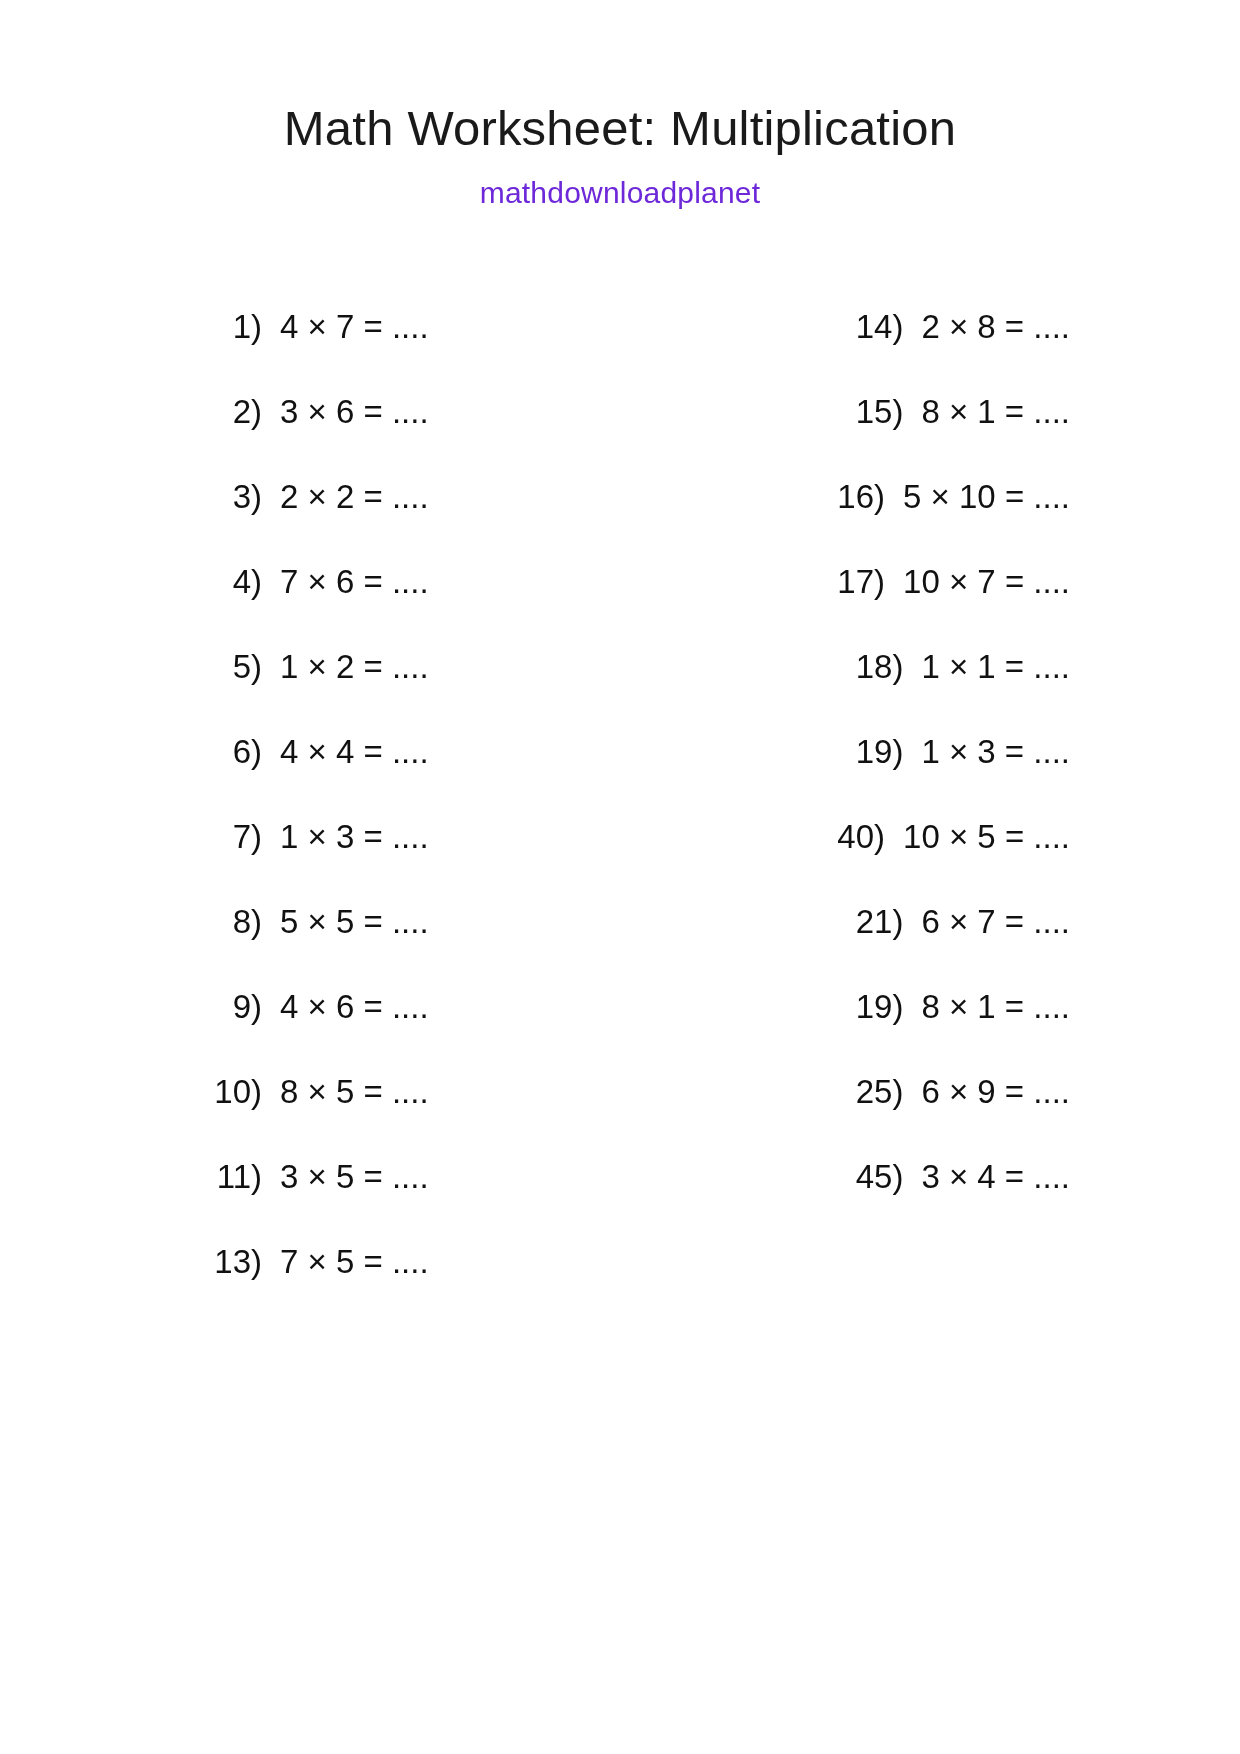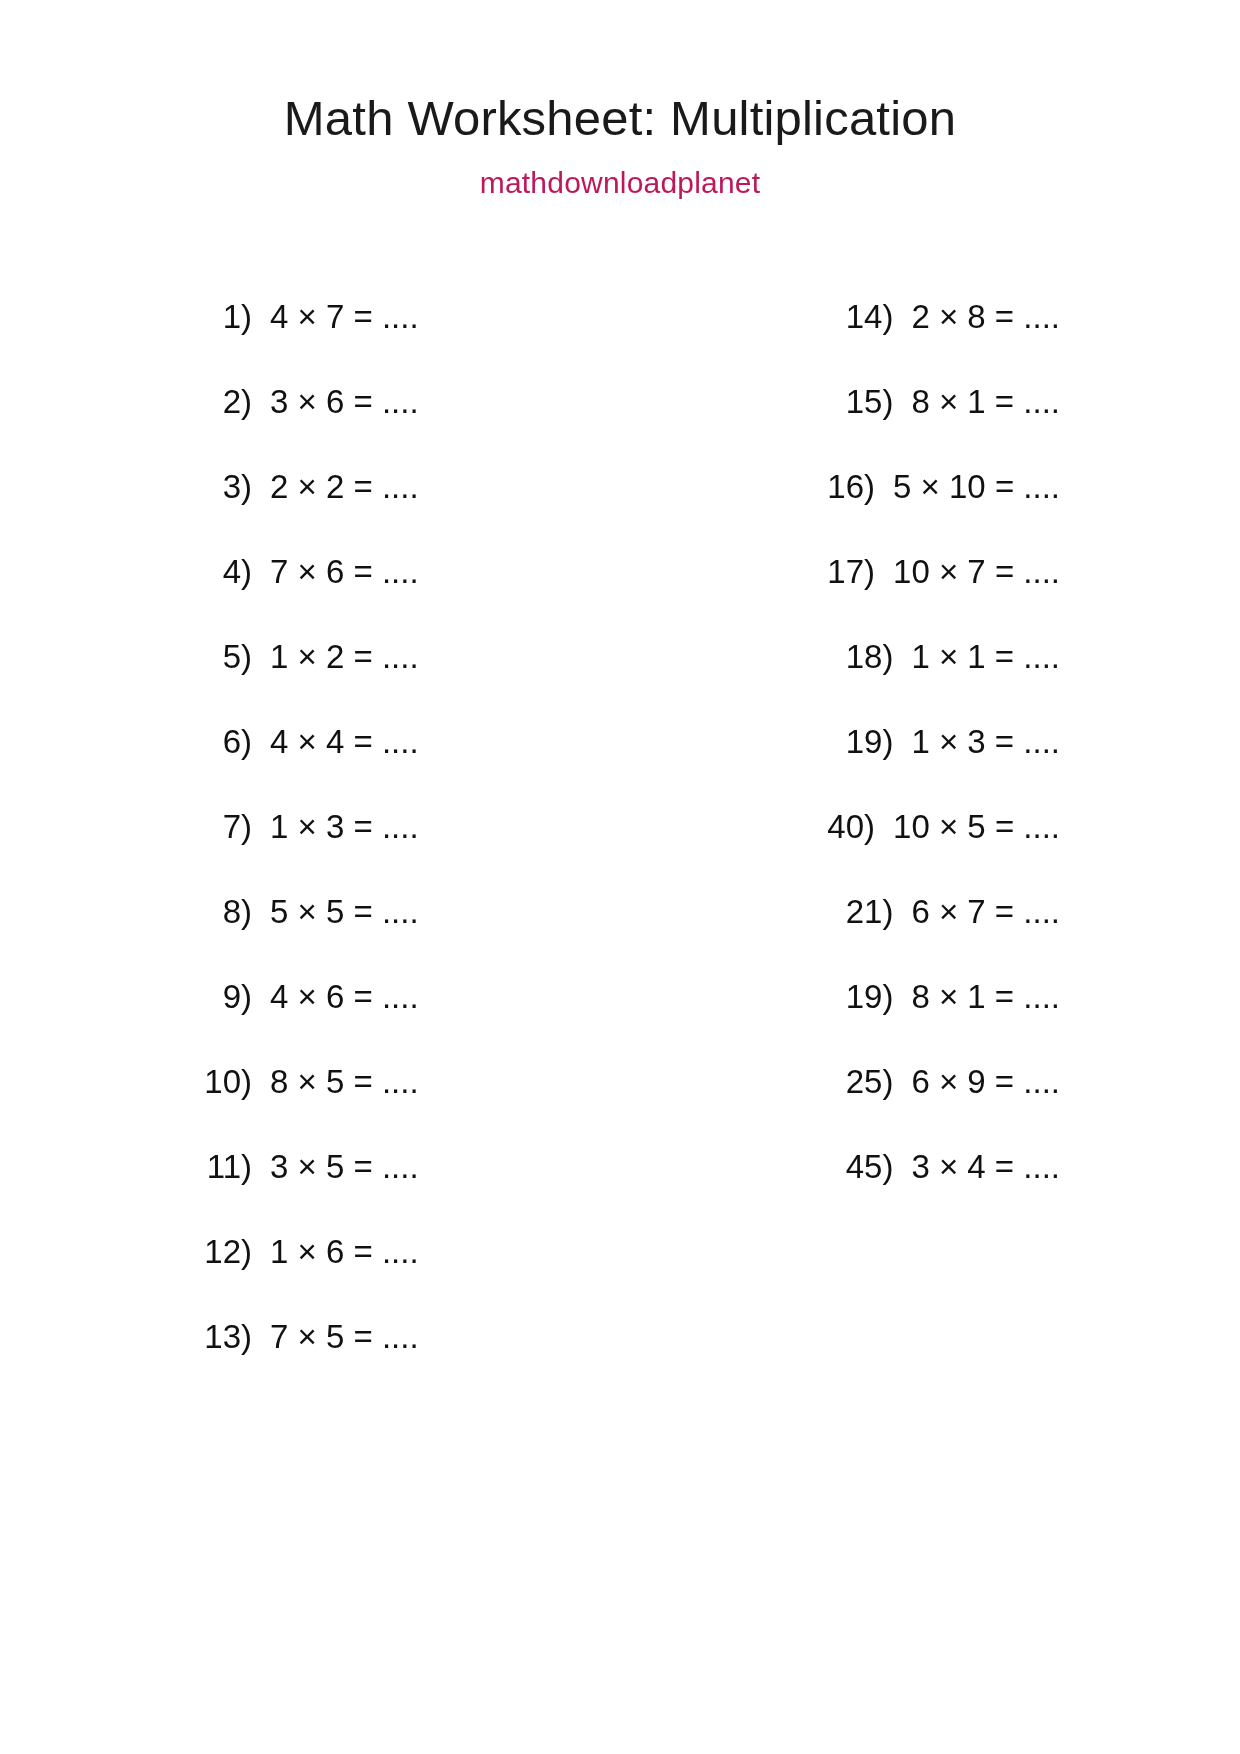--- a/index.html
+++ b/index.html
@@ -12,36 +12,36 @@
     height: 1754px;
     font-family: "Liberation Sans", sans-serif;
     color: #000000;
     position: relative;
     overflow: hidden;
   }
   .page {
     width: 1240px;
     height: 1754px;
     box-sizing: border-box;
-    padding: 0;
+    padding: 10px;
     position: relative;
   }
   .title {
     text-align: center;
     font-size: 49px;
     font-weight: normal;
     color: #1a1a1a;
     margin: 0;
     padding-top: 90px;
     letter-spacing: 0.2px;
   }
   .subtitle {
     text-align: center;
     font-size: 30px;
-    color: #be185d;
+    color: #6d28d9;
     margin: 0;
     padding-top: 20px;
     letter-spacing: 0.2px;
   }
   .problems {
     margin-top: 98px;
     display: flex;
     justify-content: flex-start;
     padding-left: 180px;
     box-sizing: border-box;
@@ -124,24 +124,20 @@
       </div>
       <div class="problem">
         <span class="num">10)</span>
         <span class="expr">8 × 5 = ....</span>
       </div>
       <div class="problem">
         <span class="num">11)</span>
         <span class="expr">3 × 5 = ....</span>
       </div>
       <div class="problem">
-        <span class="num">12)</span>
-        <span class="expr">1 × 6 = ....</span>
-      </div>
-      <div class="problem">
         <span class="num">13)</span>
         <span class="expr">7 × 5 = ....</span>
       </div>
     </div>
 
     <div class="column right">
       <div class="problem">
         <span class="num">14)</span>
         <span class="expr">2 × 8 = ....</span>
       </div>

